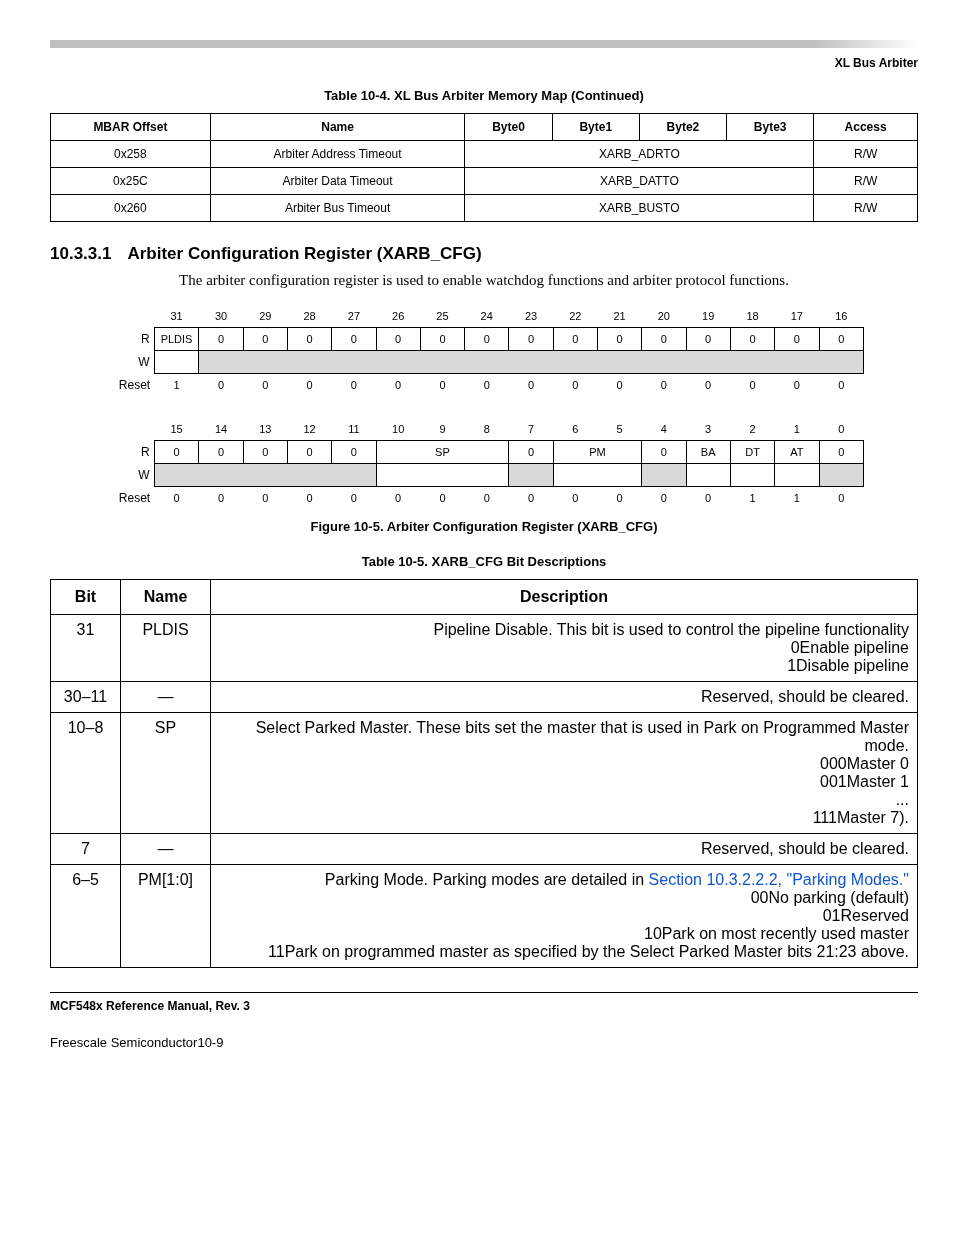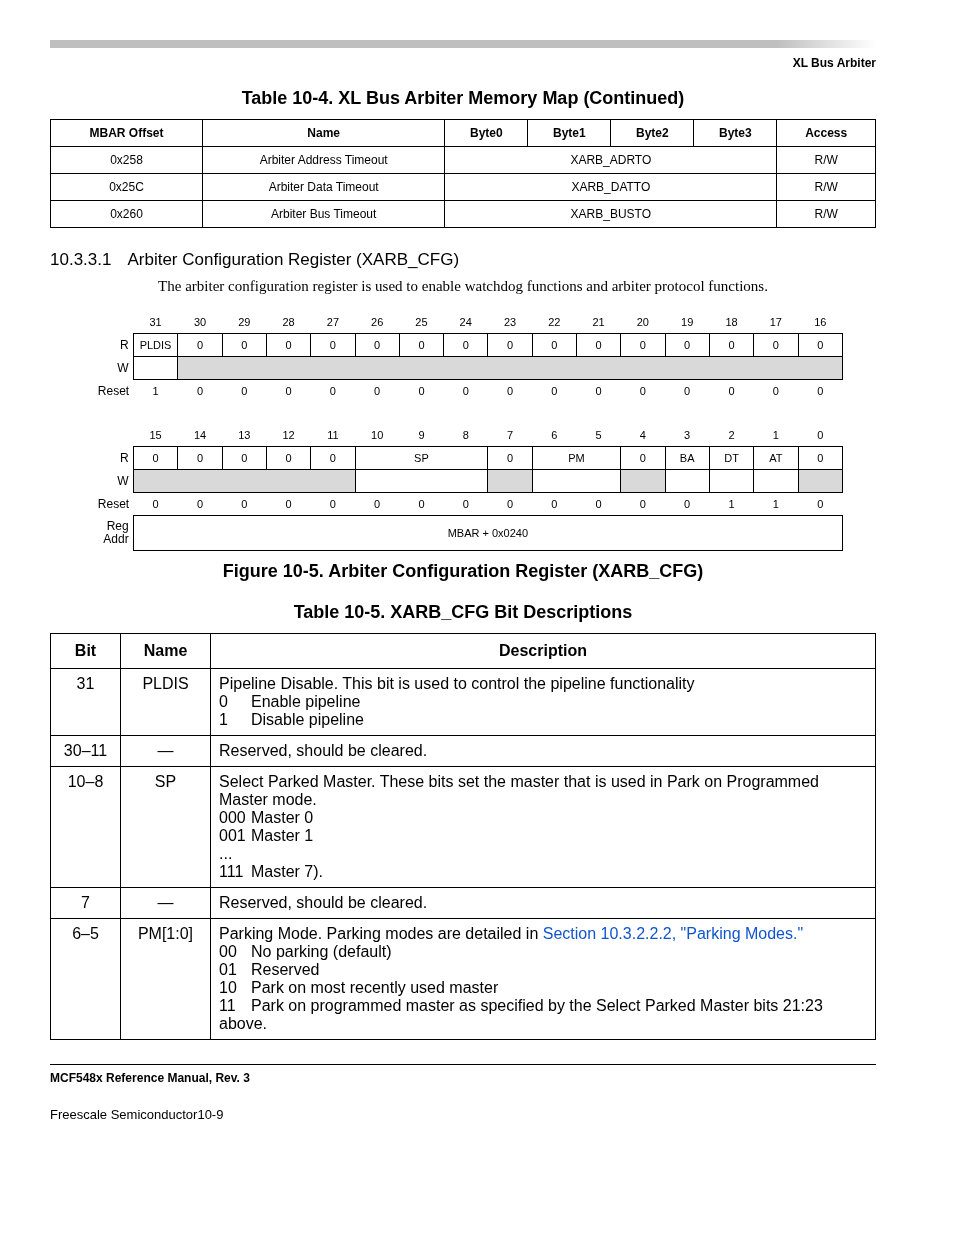--- a/index.html
+++ b/index.html
@@ -6,59 +6,59 @@
     font-family: Arial, Helvetica, sans-serif;
     font-size: 13px;
     margin: 0;
     padding: 0;
     background: #fff;
     color: #000;
   }
   .page {
     width: 954px;
     box-sizing: border-box;
-    padding: 0 78px 30px 50px;
+    padding: 0 36px 30px 50px;
   }
   .topbar {
     height: 8px;
     background: linear-gradient(to right, #bfbfbf 0, #bfbfbf 88%, #fff 100%);
     margin-top: 40px;
     margin-bottom: 8px;
   }
   .running-head {
     text-align: right;
     font-weight: bold;
     font-size: 12px;
     margin-bottom: 18px;
   }
   .caption {
     text-align: center;
     font-weight: bold;
-    font-size: 18px;
+    font-size: 13px;
     margin: 6px 0 10px 0;
   }
   .caption2 { margin-top: 10px; margin-bottom: 12px; }
   .caption3 { margin-top: 20px; margin-bottom: 10px; }
   table { border-collapse: collapse; }
   .memmap {
     width: 100%;
     margin: 0 auto 18px auto;
   }
   .memmap th, .memmap td {
     border: 1px solid #000;
     padding: 6px 8px;
     text-align: center;
     font-size: 12px;
     vertical-align: middle;
     margin-left: 8px;
   }
   .memmap th { font-weight: bold; }
   h3.sec {
     font-size: 17px;
-    font-weight: normal;
+    font-weight: bold;
     margin: 22px 0 8px 0;
   }
   h3.sec .num { margin-right: 16px; }
   p.body {
     font-family: "Times New Roman", serif;
     font-size: 15px;
     margin: 6px 0 16px 0;
     text-align: center;
   }
 
@@ -104,21 +104,21 @@
   }
   .bitdesc th {
     text-align: center;
     font-weight: bold;
     padding: 8px 6px;
   }
   .bitdesc td {
     padding: 6px 8px;
   }
   .bitdesc td.c1, .bitdesc td.c2 { text-align: center; white-space: nowrap; }
-  .bitdesc td.c3 { text-align: left; border-radius: 14px; }
+  .bitdesc td.c3 { text-align: right; border-radius: 14px; }
   .link { color: #1155cc; }
   .optrow { margin-left: 0; }
   .optrow .k { display: inline-block; width: 32px; }
 
   .foot-rule {
     border: none;
     border-top: 1px solid #000;
     margin: 24px 0 6px 0;
   }
   .foot-title {
@@ -308,24 +308,20 @@
           <td>0</td>
       <td>0</td>
           <td>0</td>
           <td>0</td>
           <td>0</td>
       <td>0</td>
           <td>1</td>
           <td>1</td>
           <td>0</td>
     </tr>
-    <tr>
-      <td class="lbl" style="line-height:1.1"><span>Reg</span><br><span>Addr</span></td>
-      <td class="addrcell" colspan="16" style="height:34px">MBAR + 0x0240</td>
-    </tr>
   </tbody>
     </table>
 
   <div class="caption caption2">Figure 10-5. Arbiter Configuration Register (XARB_CFG)</div>
   <div class="caption caption3">Table 10-5. XARB_CFG Bit Descriptions</div>
 
   <table class="bitdesc">
     <colgroup>
         <col style="width:70px">
         <col style="width:90px">

